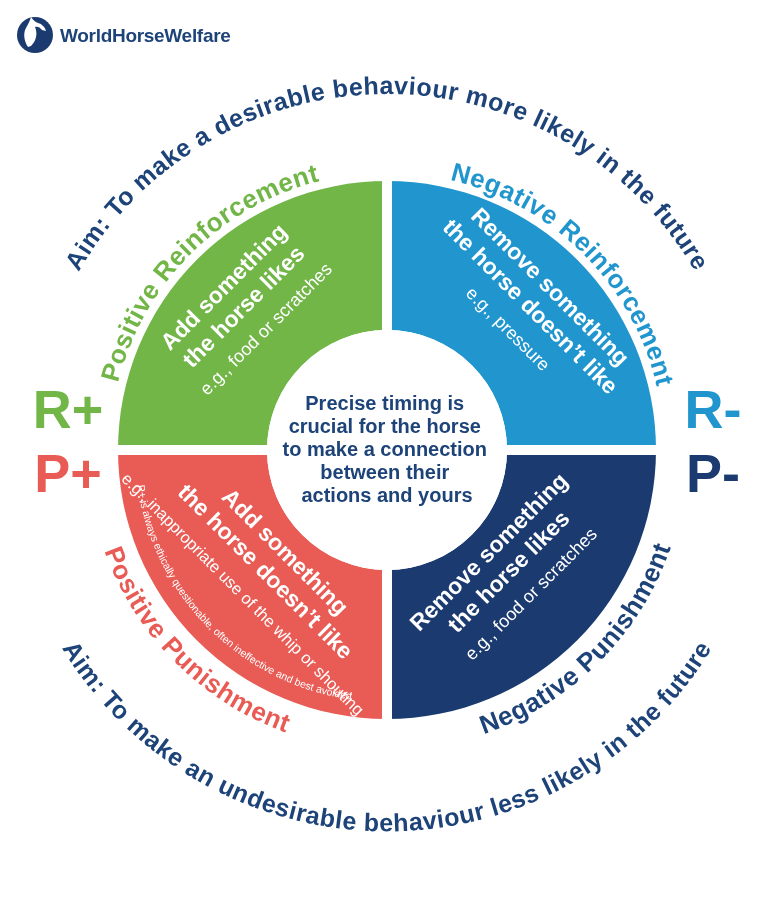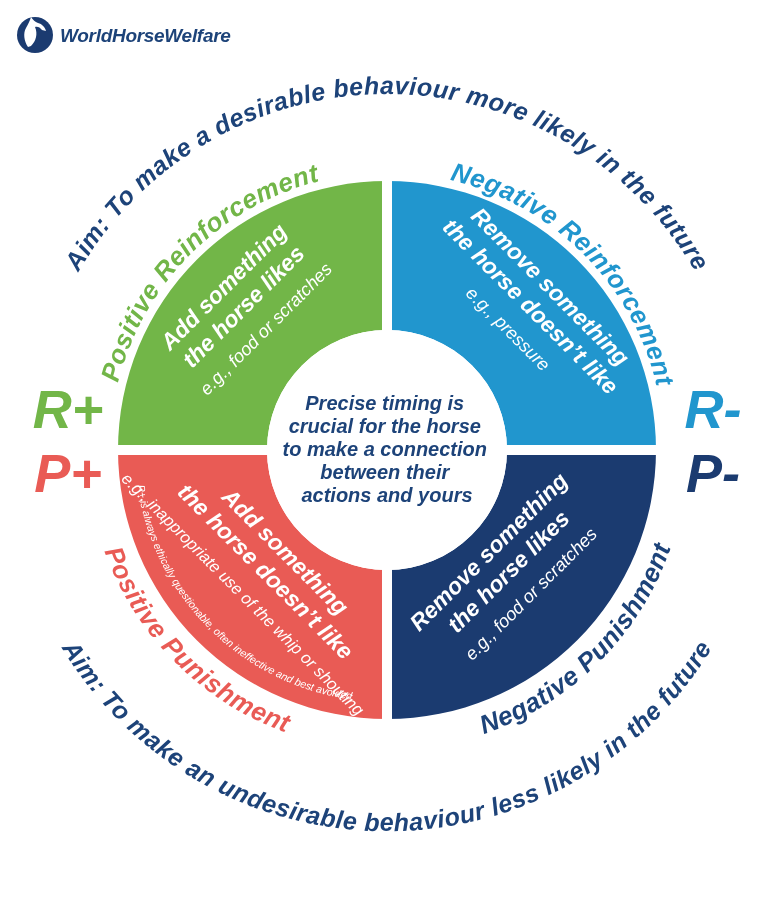--- a/index.html
+++ b/index.html
@@ -1,16 +1,16 @@
 <!DOCTYPE html>
 <html><head>
 <meta charset="utf-8">
 <style>
   html,body{margin:0;padding:0;background:#fff;}
-  .stage{position:relative;width:770px;height:919px;background:#fff;overflow:hidden;font-style:italic;}
+  .stage{position:relative;width:770px;height:919px;background:#fff;overflow:hidden;}
   svg{display:block;}
   svg text{font-family:"Liberation Sans","DejaVu Sans",sans-serif;}
   .brand-text{font-size:19px;font-weight:700;letter-spacing:-0.3px;}
   .arc-aim{font-size:25px;font-weight:700;letter-spacing:0.5px;}
   .arc-label{font-size:26px;font-weight:700;letter-spacing:0.5px;}
   .q-bold{font-size:23px;font-weight:700;text-anchor:middle;}
   .q-ex{font-size:18px;font-weight:400;text-anchor:middle;}
   .q-ex-long{font-size:16.5px;font-weight:400;text-anchor:middle;}
   .q-note{font-size:10.5px;font-weight:400;}
   .abbr{font-size:54px;font-weight:700;text-anchor:middle;}

